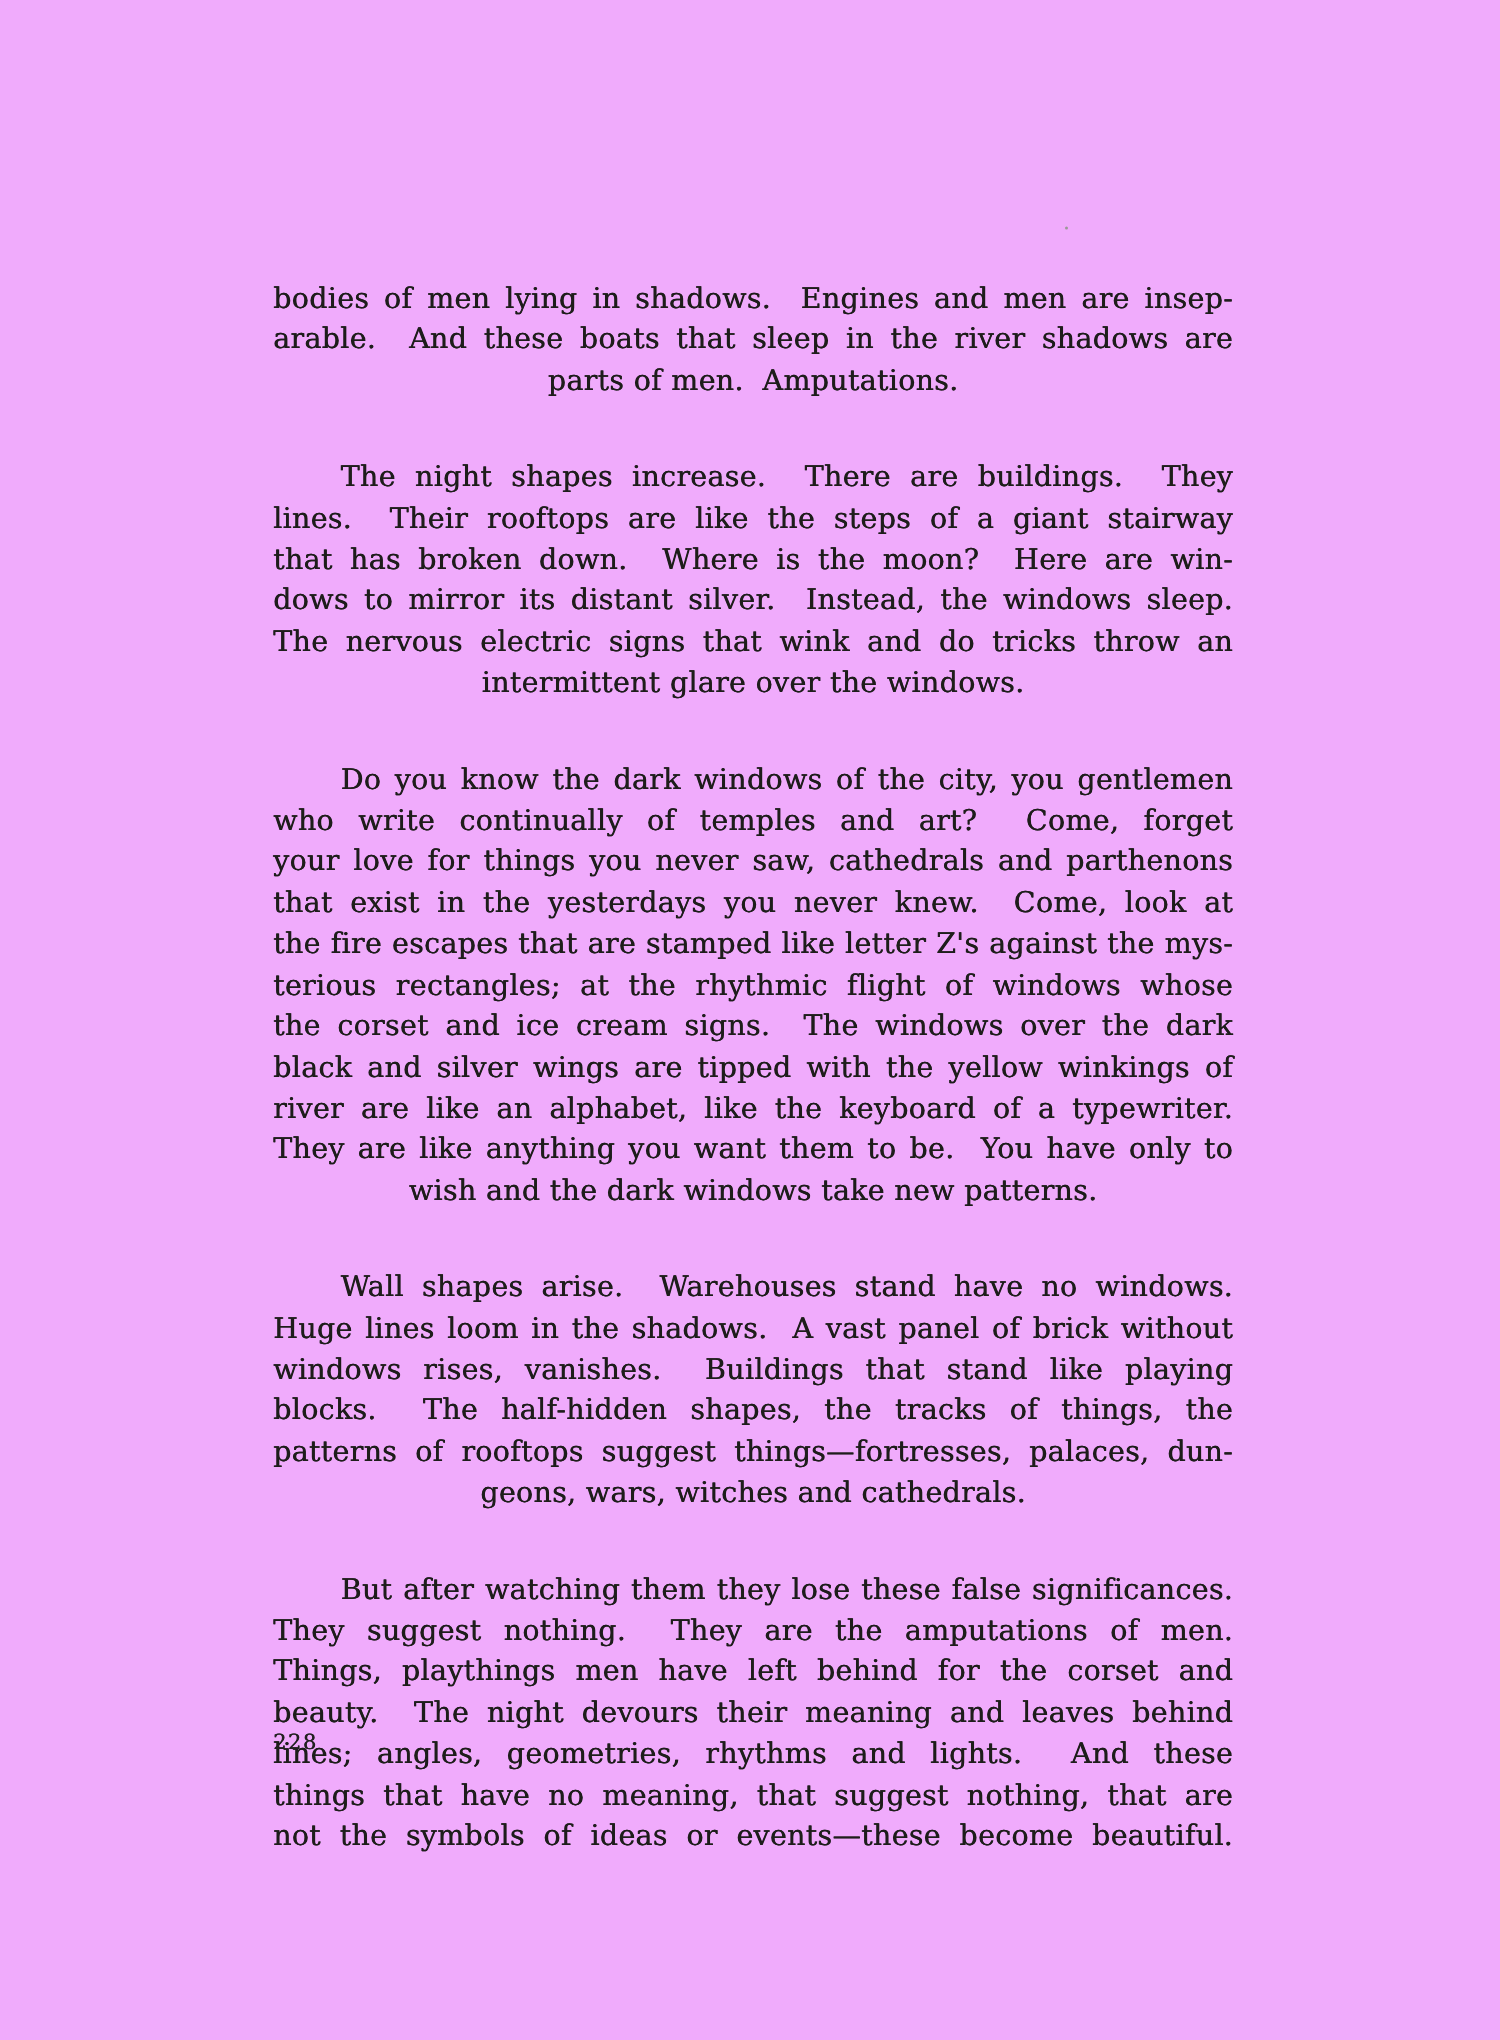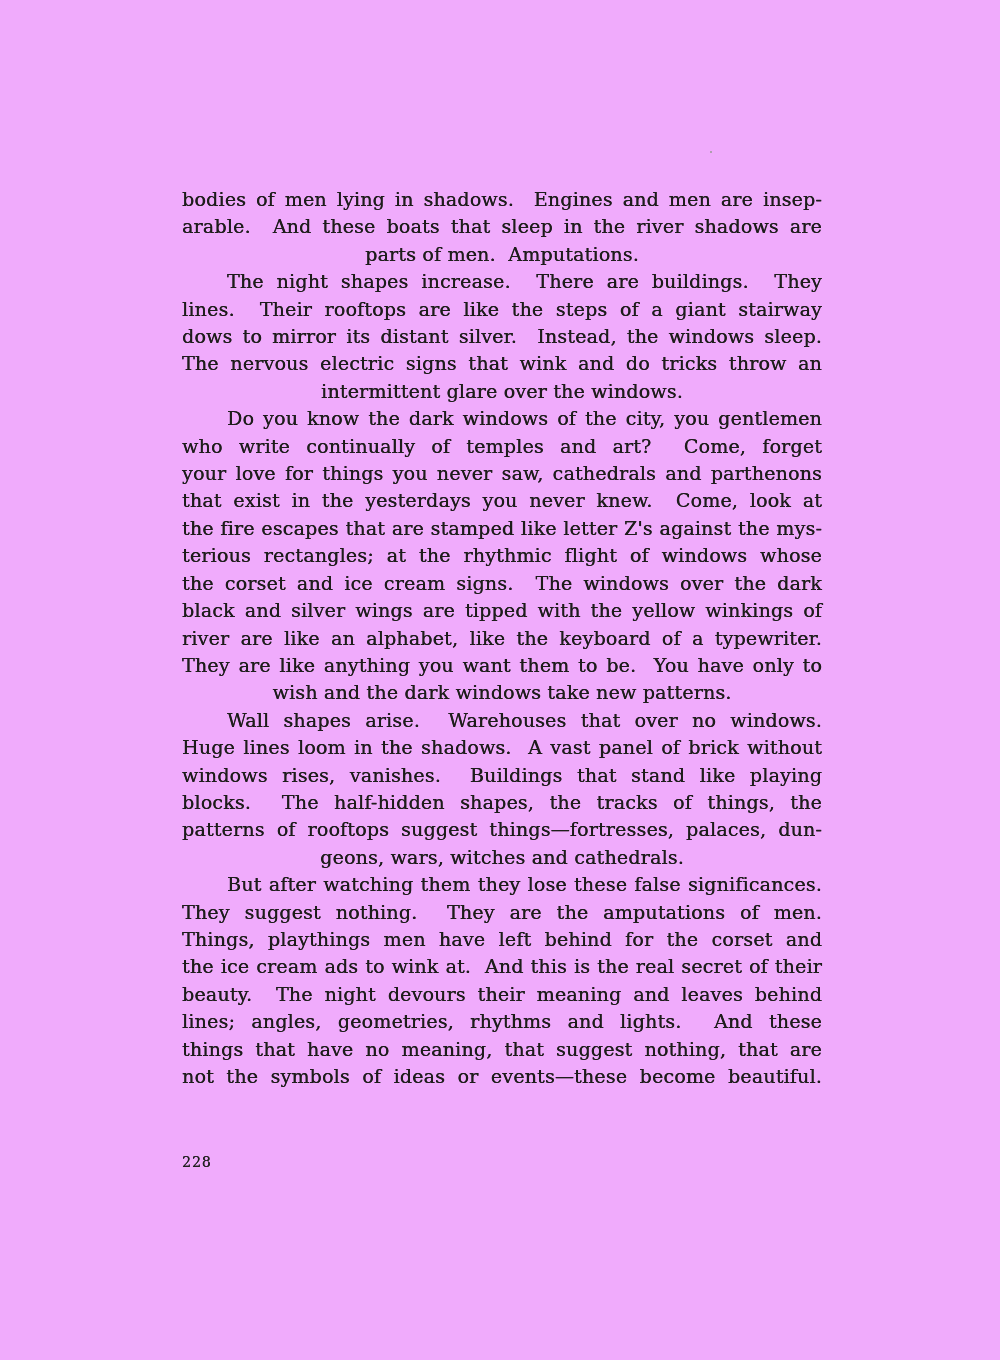--- a/index.html
+++ b/index.html
@@ -37,20 +37,21 @@
   .line {
     white-space: pre-wrap;
     text-align: center;
   }
   .line.just {
     text-align: justify;
     text-align-last: justify;
   }
   .line.indent {
     padding-left: 45px;
+    margin-top: 37px;
   }
   .page-number {
     position: absolute;
     left: 182px;
     top: 1149px;
     width: 640px;
     font-size: 14px;
     line-height: 26px;
     color: #222120;
     letter-spacing: 1px;
@@ -73,50 +74,50 @@
   <span class="scan-speck"></span>
   <div class="page-text">
       <div class="paragraph">
         <div class="line just">bodies of men lying in shadows.  Engines and men are insep-</div>
         <div class="line just">arable.  And these boats that sleep in the river shadows are</div>
         <div class="line">parts of men.  Amputations.</div>
       </div>
       <div class="paragraph">
         <div class="line just indent">The night shapes increase.  There are buildings.  They</div>
         <div class="line just">lines.  Their rooftops are like the steps of a giant stairway</div>
+        <div class="line just">that has broken down.  Where is the moon?  Here are win-</div>
         <div class="line just">dows to mirror its distant silver.  Instead, the windows sleep.</div>
         <div class="line just">The nervous electric signs that wink and do tricks throw an</div>
         <div class="line">intermittent glare over the windows.</div>
       </div>
       <div class="paragraph">
         <div class="line just indent">Do you know the dark windows of the city, you gentlemen</div>
         <div class="line just">who write continually of temples and art?  Come, forget</div>
         <div class="line just">your love for things you never saw, cathedrals and parthenons</div>
         <div class="line just">that exist in the yesterdays you never knew.  Come, look at</div>
         <div class="line just">the fire escapes that are stamped like letter Z's against the mys-</div>
         <div class="line just">terious rectangles; at the rhythmic flight of windows whose</div>
         <div class="line just">the corset and ice cream signs.  The windows over the dark</div>
         <div class="line just">black and silver wings are tipped with the yellow winkings of</div>
         <div class="line just">river are like an alphabet, like the keyboard of a typewriter.</div>
         <div class="line just">They are like anything you want them to be.  You have only to</div>
         <div class="line">wish and the dark windows take new patterns.</div>
       </div>
       <div class="paragraph">
-        <div class="line just indent">Wall shapes arise.  Warehouses that over no windows.</div>
+        <div class="line just indent">Wall shapes arise.  Warehouses stand have no windows.</div>
         <div class="line just">Huge lines loom in the shadows.  A vast panel of brick without</div>
         <div class="line just">windows rises, vanishes.  Buildings that stand like playing</div>
         <div class="line just">blocks.  The half-hidden shapes, the tracks of things, the</div>
         <div class="line just">patterns of rooftops suggest things—fortresses, palaces, dun-</div>
         <div class="line">geons, wars, witches and cathedrals.</div>
       </div>
       <div class="paragraph">
         <div class="line just indent">But after watching them they lose these false significances.</div>
         <div class="line just">They suggest nothing.  They are the amputations of men.</div>
         <div class="line just">Things, playthings men have left behind for the corset and</div>
-        <div class="line just">the ice cream ads to wink at.  And this is the real secret of their</div>
         <div class="line just">beauty.  The night devours their meaning and leaves behind</div>
         <div class="line just">lines; angles, geometries, rhythms and lights.  And these</div>
         <div class="line just">things that have no meaning, that suggest nothing, that are</div>
         <div class="line just">not the symbols of ideas or events—these become beautiful.</div>
       </div>
     </div>
   <div class="page-number">228</div>
 </div>
 
 </body></html>

